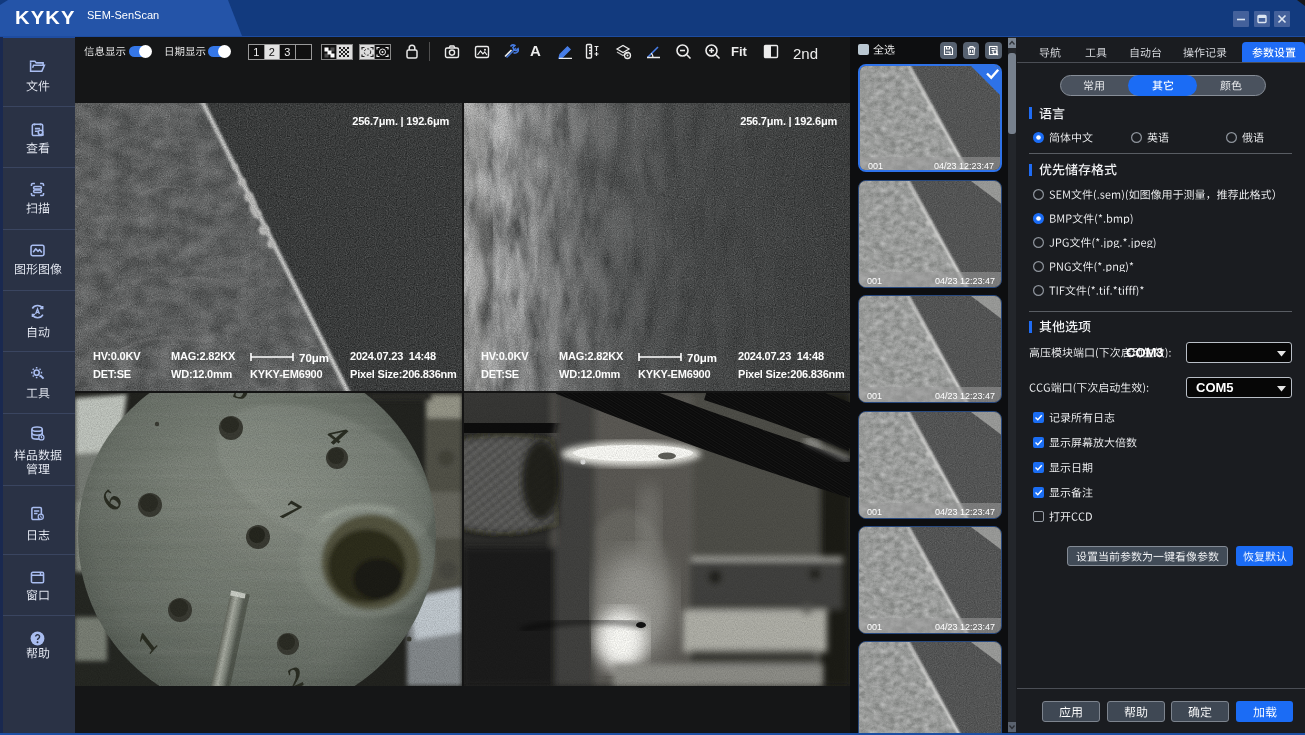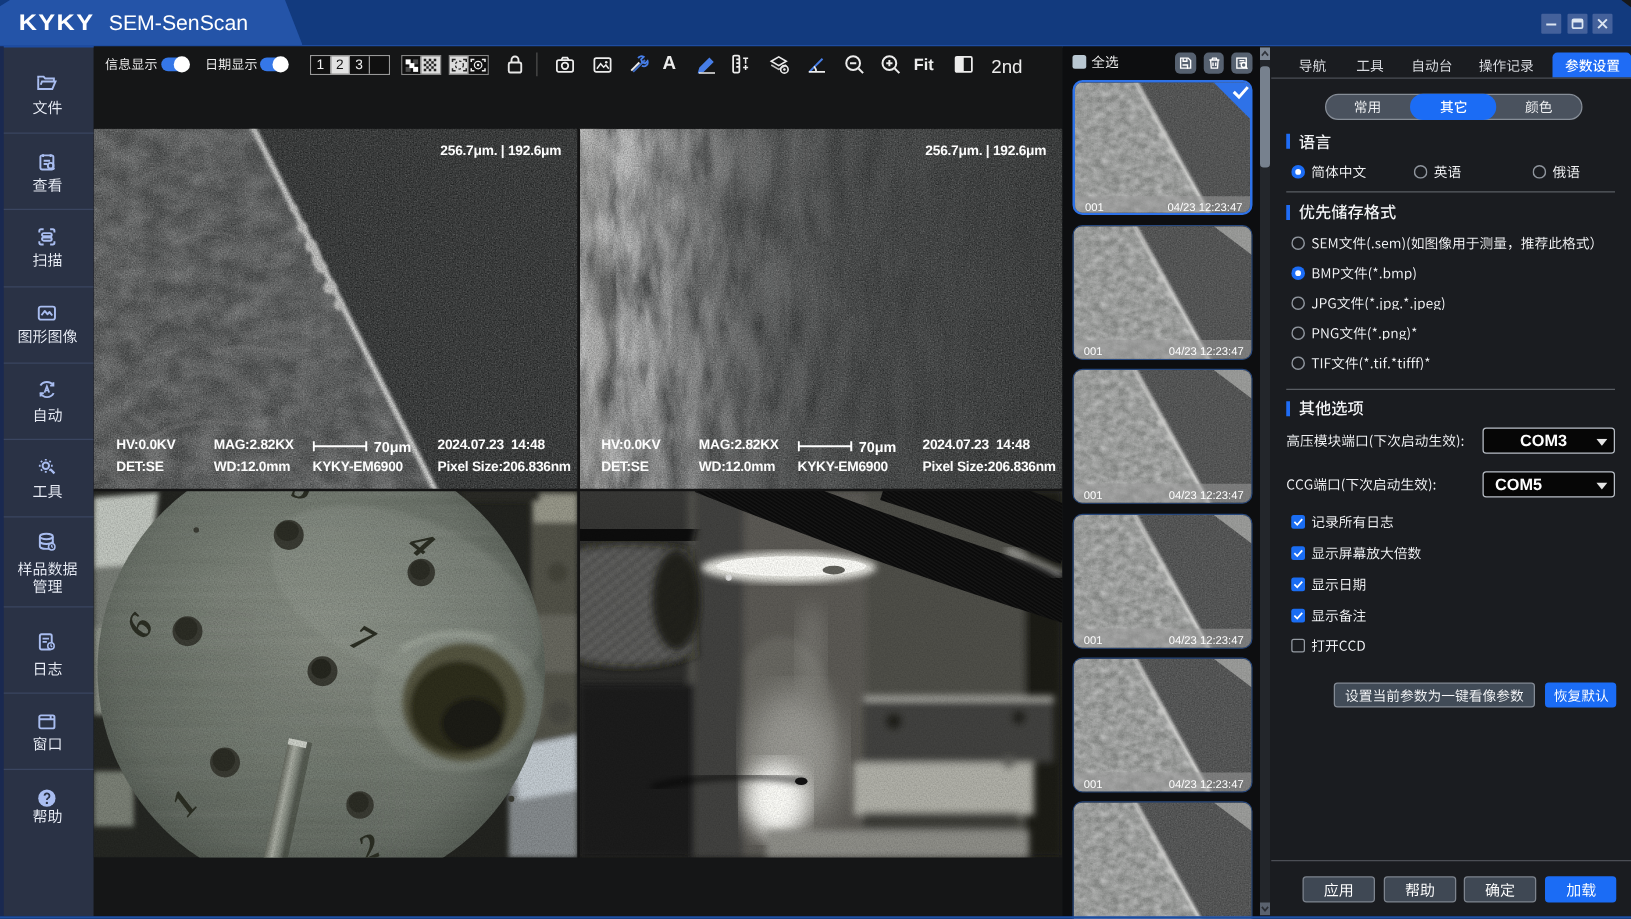--- a/index.html
+++ b/index.html
@@ -2,21 +2,21 @@
 <html><head><meta charset="utf-8"><style>
 *{margin:0;padding:0;box-sizing:border-box}
 html,body{width:1305px;height:735px;overflow:hidden;background:#17181b;font-family:"Liberation Sans",sans-serif}
 .a{position:absolute}
 .ltx{position:absolute;white-space:nowrap;font-family:"Liberation Sans",sans-serif}
 </style></head><body>
 
 <div class="a" style="left:0;top:0;width:1305px;height:36px;background:#123a7e"></div>
 <div class="a" style="left:0;top:0;width:242px;height:36px;background:#2454a8;clip-path:polygon(8px 0,228px 0,242px 36px,0 36px,0 5px)"></div>
 <div class="ltx" style="left:15px;top:8px;font-size:18px;font-weight:bold;color:#fff;letter-spacing:1px;transform:scale(1.12,1);transform-origin:left">KYKY</div>
-<div class="ltx" style="left:87px;top:9px;font-size:17px;color:#fff">SEM-SenScan</div>
+<div class="ltx" style="left:87px;top:9px;font-size:11px;color:#fff">SEM-SenScan</div>
 <div class="a" style="left:1233px;top:11px;width:16px;height:16px;background:#44619b;border-radius:1px"></div>
 <div class="a" style="left:1253.5px;top:11px;width:16px;height:16px;background:#44619b;border-radius:1px"></div>
 <div class="a" style="left:1274px;top:11px;width:16px;height:16px;background:#44619b;border-radius:1px"></div>
 <svg class="a" style="left:1233px;top:11px" width="16" height="16">
     <path d="M4 8.5h8" stroke="#dde6f2" stroke-width="1.6"></path>
   </svg>
 <svg class="a" style="left:1253.5px;top:11px" width="16" height="16">
     <rect x="4" y="4.5" width="8" height="7" rx="1" fill="none" stroke="#dde6f2" stroke-width="1.4"></rect>
     <path d="M4 6h8" stroke="#dde6f2" stroke-width="2"></path>
   </svg>
@@ -942,21 +942,21 @@
       <path transform="translate(7338)" d="M57 717C125 679 210 619 250 578L298 639C256 680 170 735 102 771ZM42 73 111 21C173 111 249 227 308 329L250 379C185 270 100 146 42 73ZM454 840C422 680 366 524 289 426C309 417 346 396 361 384C401 441 437 514 468 596H837C818 527 787 451 763 403C781 395 811 380 827 371C862 440 906 546 932 644L877 674L862 670H493C509 720 523 772 534 825ZM569 547V485C569 342 547 124 240 -26C259 -39 285 -66 297 -84C494 15 581 143 620 265C676 105 766 -12 911 -73C921 -53 944 -22 961 -7C787 56 692 210 647 411C648 437 649 461 649 484V547Z"></path>
       <path transform="translate(8338)" d="M276 311V-75H349V-11H810V-73H887V311ZM349 57V241H810V57ZM436 821C457 783 482 733 495 697H154V456C154 310 143 111 36 -31C53 -40 85 -67 97 -82C203 58 227 264 230 418H869V697H541L575 708C562 744 534 800 507 841ZM230 627H793V488H230Z"></path>
       <path transform="translate(9338)" d="M89 758V691H476V758ZM653 823C653 752 653 680 650 609H507V537H647C635 309 595 100 458 -25C478 -36 504 -61 517 -79C664 61 707 289 721 537H870C859 182 846 49 819 19C809 7 798 4 780 4C759 4 706 4 650 10C663 -12 671 -43 673 -64C726 -68 781 -68 812 -65C844 -62 864 -53 884 -27C919 17 931 159 945 571C945 582 945 609 945 609H724C726 680 727 752 727 823ZM89 44 90 45V43C113 57 149 68 427 131L446 64L512 86C493 156 448 275 410 365L348 348C368 301 388 246 406 194L168 144C207 234 245 346 270 451H494V520H54V451H193C167 334 125 216 111 183C94 145 81 118 65 113C74 95 85 59 89 44Z"></path>
       <path transform="translate(10338)" d="M239 824C201 681 136 542 54 453C73 443 106 421 121 408C159 453 194 510 226 573H463V352H165V280H463V25H55V-48H949V25H541V280H865V352H541V573H901V646H541V840H463V646H259C281 697 300 752 315 807Z"></path>
       <path transform="translate(11338)" d="M169 600C137 523 87 441 35 384C50 374 77 350 88 339C140 399 197 494 234 581ZM334 573C379 519 426 445 445 396L505 431C485 479 436 551 390 603ZM201 816C230 779 259 729 273 694H58V626H513V694H286L341 719C327 753 295 804 263 841ZM138 360C178 321 220 276 259 230C203 133 129 55 38 -1C54 -13 81 -41 91 -55C176 3 248 79 306 173C349 118 386 65 408 23L468 70C441 118 395 179 344 240C372 296 396 358 415 424L344 437C331 387 314 341 294 297C261 333 226 369 194 400ZM657 588H824C804 454 774 340 726 246C685 328 654 420 633 518ZM645 841C616 663 566 492 484 383C500 370 525 341 535 326C555 354 573 385 590 419C615 330 646 248 684 176C625 89 546 22 440 -27C456 -40 482 -69 492 -83C588 -33 664 30 723 109C775 30 838 -35 914 -79C926 -60 950 -33 967 -19C886 23 820 90 766 174C831 284 871 420 897 588H954V658H677C692 713 704 771 715 830Z"></path>
       <path transform="translate(12338)" d="M99 -196C191 -47 246 114 246 311C246 507 191 668 99 818L42 792C128 649 171 480 171 311C171 141 128 -29 42 -171Z"></path>
       <path transform="translate(12676)" d="M139 390C175 390 205 418 205 460C205 501 175 530 139 530C102 530 73 501 73 460C73 418 102 390 139 390ZM139 -13C175 -13 205 15 205 56C205 98 175 126 139 126C102 126 73 98 73 56C73 15 102 -13 139 -13Z"></path>
     </g>
   </svg>
 <div class="a" style="left:1186px;top:342px;width:106px;height:21px;background:#060606;border:1.5px solid #b9bfc7;border-radius:3px"></div>
-<div class="ltx" style="left:1216px;top:345px;font-size:13px;font-weight:bold;color:#fff">COM3</div>
+<div class="ltx" style="left:1126px;top:345px;font-size:13px;font-weight:bold;color:#fff">COM3</div>
 <svg class="a" style="left:1277px;top:350.5px" width="9" height="6">
     <polygon points="0,0 9,0 4.5,5.5" fill="#e4e4e4"></polygon>
   </svg>
 <svg class="a" style="left:1029.0px;top:382.0px" width="120.1" height="11" viewBox="0 0 10919 1000">
     <g transform="translate(0,880) scale(1,-1)" fill="#f0f1f3">
       <path d="M377 -13C472 -13 544 25 602 92L551 151C504 99 451 68 381 68C241 68 153 184 153 369C153 552 246 665 384 665C447 665 495 637 534 596L584 656C542 703 472 746 383 746C197 746 58 603 58 366C58 128 194 -13 377 -13Z"></path>
       <path transform="translate(638)" d="M377 -13C472 -13 544 25 602 92L551 151C504 99 451 68 381 68C241 68 153 184 153 369C153 552 246 665 384 665C447 665 495 637 534 596L584 656C542 703 472 746 383 746C197 746 58 603 58 366C58 128 194 -13 377 -13Z"></path>
       <path transform="translate(1276)" d="M389 -13C487 -13 568 23 615 72V380H374V303H530V111C501 84 450 68 398 68C241 68 153 184 153 369C153 552 249 665 397 665C470 665 518 634 555 596L605 656C563 700 496 746 394 746C200 746 58 603 58 366C58 128 196 -13 389 -13Z"></path>
       <path transform="translate(1965)" d="M50 652V582H387V652ZM82 524C104 411 122 264 126 165L186 176C182 275 163 420 140 534ZM150 810C175 764 204 701 216 661L283 684C270 724 241 784 214 830ZM407 320V-79H475V255H563V-70H623V255H715V-68H775V255H868V-10C868 -19 865 -22 856 -22C848 -23 823 -23 795 -22C803 -39 813 -64 816 -82C861 -82 888 -81 909 -70C930 -60 934 -43 934 -11V320H676L704 411H957V479H376V411H620C615 381 608 348 602 320ZM419 790V552H922V790H850V618H699V838H627V618H489V790ZM290 543C278 422 254 246 230 137C160 120 94 105 44 95L61 20C155 44 276 75 394 105L385 175L289 151C313 258 338 412 355 531Z"></path>
       <path transform="translate(2965)" d="M127 735V-55H205V30H796V-51H876V735ZM205 107V660H796V107Z"></path>

